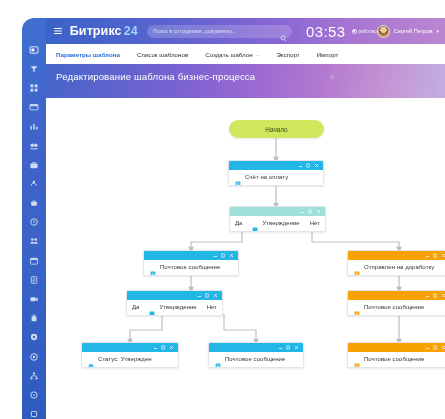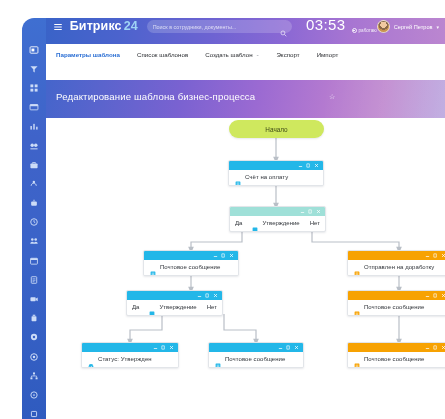--- a/index.html
+++ b/index.html
@@ -43,21 +43,21 @@
   .rail-icon.sel { color: #ffffff; }
   .rail-sep { height: 5px; }
 
   
   .topbar {
     position: absolute;
     left: 46px; top: 18px;
     width: 399px; height: 26px;
     background: linear-gradient(90deg, #3a63c8 0%, #4b63cd 18%, #6e63d2 42%, #8b68d4 60%, #a775d2 76%, #bb86d0 100%);
     display: flex;
-    align-items: flex-end;
+    align-items: center;
     padding: 11px 6px;
     z-index: 5;
   }
   .burger { width: 12px; height: 12px; display:flex; align-items:center; justify-content:center; color:#fff; margin-right: 6px;}
   .brand {
     font-size: 12.5px; font-weight: bold; color: #ffffff;
     letter-spacing: .1px; white-space: nowrap;
   }
   .brand .num { color: #9fd4f5; margin-left: 2px; }
   .search {
@@ -123,21 +123,21 @@
     margin-right: 17px;
     white-space: nowrap;
     display:flex; align-items:center; gap:3px;
   }
   .menu-item.active { color: #2a6ed4; font-weight: bold; }
   .menu-caret { font-size: 4.5px; color: #8b8f97; }
 
   
   .titleband {
     position: absolute;
-    left: 46px; top: 80px;
+    left: 46px; top: 60px;
     width: 399px; height: 38px;
     background: linear-gradient(100deg, #4565cb 0%, #5a64cd 14%, #7a62d1 34%, #9b6ad2 53%, #b47ad0 70%, #c18bd0 84%, #b9a4de 100%);
     z-index: 4;
     text-decoration: underline;
   }
   .titleband::after {
     content:""; position:absolute; right:0; top:0; width:120px; height:100%;
     background: linear-gradient(100deg, rgba(255,255,255,0) 0%, rgba(255,255,255,.12) 100%);
   }
   .page-title {

